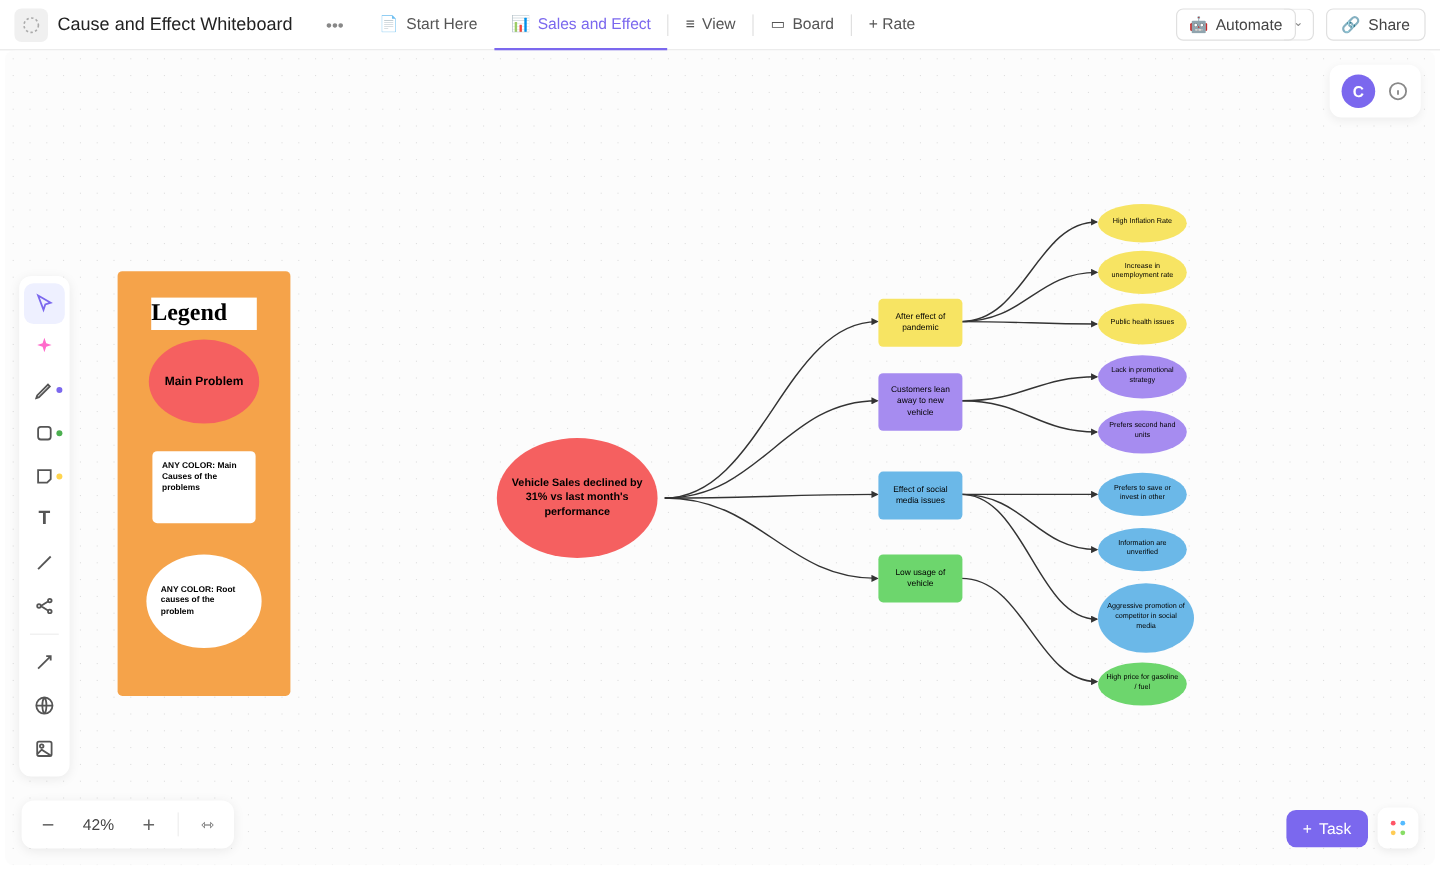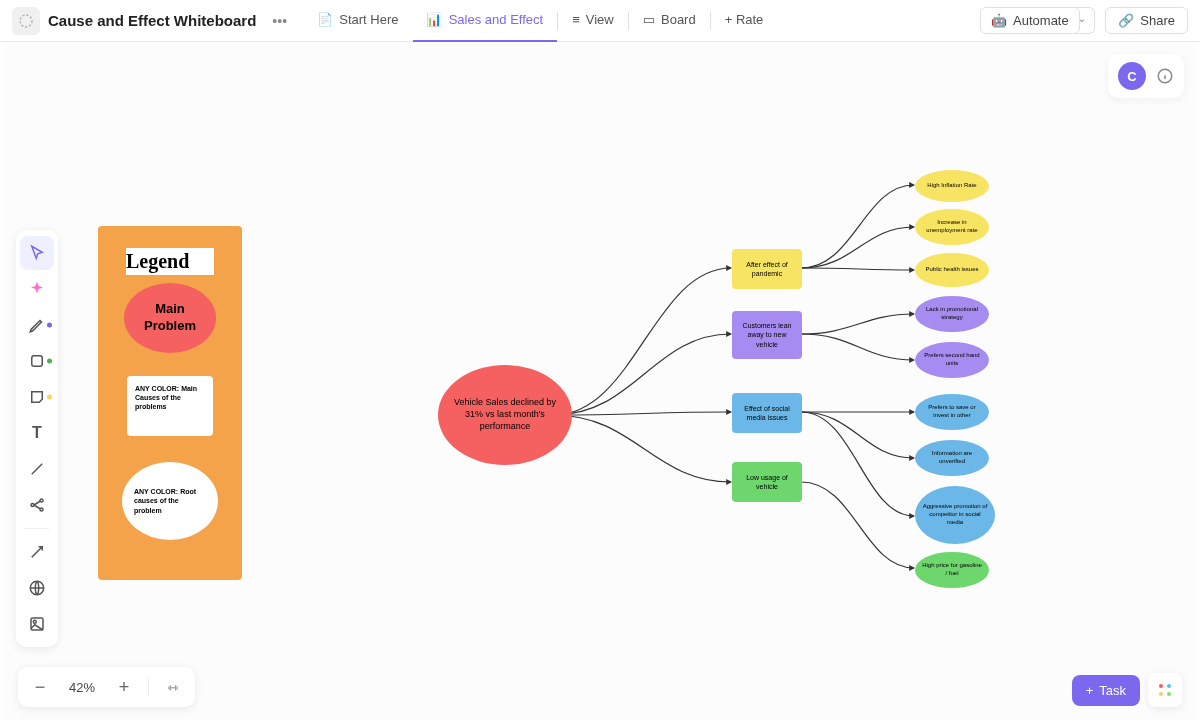--- a/index.html
+++ b/index.html
@@ -1,21 +1,21 @@
 <!DOCTYPE html>
 <html><head>
 <meta charset="utf-8">
 <style>
 * { box-sizing: border-box; margin: 0; padding: 0; }
 body { font-family: -apple-system, BlinkMacSystemFont, "Segoe UI", sans-serif; background: #fff; overflow: hidden; width: 1200px; height: 725px; position: relative; }
 
 
 .header { height: 42px; border-bottom: 1px solid #e8e8e8; display: flex; align-items: center; padding: 0 12px; gap: 8px; }
 .doc-icon { width: 28px; height: 28px; background: #f0f0f0; border-radius: 6px; display: flex; align-items: center; justify-content: center; color: #888; }
-.doc-title { font-size: 15px; font-weight: 700; color: #222; margin-right: 8px; }
+.doc-title { font-size: 15px; font-weight: 400; color: #222; margin-right: 20px; }
 .more-dots { color: #888; font-size: 14px; cursor: pointer; }
 .tabs { display: flex; align-items: center; gap: 0; margin-left: 8px; }
 .tab { display: flex; align-items: center; gap: 6px; padding: 0 14px; height: 42px; font-size: 13px; color: #555; cursor: pointer; border-bottom: 2px solid transparent; }
 .tab.active { color: #7b68ee; border-bottom-color: #7b68ee; font-weight: 500; }
 .tab .ticon { font-size: 13px; }
 .tab-divider { width: 1px; height: 18px; background: #e0e0e0; }
 .header-right { margin-left: auto; display: flex; align-items: center; gap: 10px; }
 .automate-btn { display: flex; align-items: center; gap: 6px; padding: 5px 10px; border: 1px solid #e0e0e0; border-radius: 6px; font-size: 13px; color: #444; cursor: pointer; }
 .caret-box { border: 1px solid #e0e0e0; border-left: none; border-radius: 0 6px 6px 0; padding: 5px 8px; margin-left: -10px; font-size: 10px; color: #888; }
 .share-btn { display: flex; align-items: center; gap: 6px; padding: 5px 12px; border: 1px solid #e0e0e0; border-radius: 6px; font-size: 13px; color: #444; cursor: pointer; }
@@ -213,25 +213,25 @@
       <path d="M797 370 C850 370 860 370 910 370" stroke="#333" fill="none" stroke-width="1.2" marker-end="url(#arrow)"></path>
       <path d="M797 370 C850 370 860 416 910 416" stroke="#333" fill="none" stroke-width="1.2" marker-end="url(#arrow)"></path>
       <path d="M797 370 C850 370 860 474 910 474" stroke="#333" fill="none" stroke-width="1.2" marker-end="url(#arrow)"></path>
 
       <path d="M797 440 C850 440 860 526 910 526" stroke="#333" fill="none" stroke-width="1.2" marker-end="url(#arrow)"></path>
     </svg>
 
 
     <div class="legend-box"></div>
     <div class="legend-title">Legend</div>
-    <div class="node ellipse" style="left:120px;top:241px;width:92px;height:70px;background:#f56060;font-size:13px;font-weight:600;">Main Problem</div>
+    <div class="node ellipse" style="left:120px;top:241px;width:92px;height:70px;background:#f56060;font-size:10px;font-weight:600;">Main Problem</div>
     <div class="node rect" style="left:123px;top:334px;width:86px;height:60px;background:#fff;font-size:7px;font-weight:600;text-align:left;justify-content:flex-start;align-items:flex-start;padding:8px;">ANY COLOR: Main Causes of the problems</div>
     <div class="node ellipse" style="left:118px;top:420px;width:96px;height:78px;background:#fff;font-size:7px;font-weight:600;text-align:left;padding:12px;">ANY COLOR: Root causes of the problem</div>
 
-    <div class="node ellipse" style="left:434px;top:323px;width:134px;height:100px;background:#f56060;font-size:9px;font-weight:400;">Vehicle Sales declined by 31% vs last month's performance</div>
+    <div class="node ellipse" style="left:410px;top:323px;width:134px;height:100px;background:#f56060;font-size:9px;font-weight:700;">Vehicle Sales declined by 31% vs last month's performance</div>
 
     <div class="node rect" style="left:728px;top:207px;width:70px;height:40px;background:#f7e463;">After effect of pandemic</div>
     <div class="node rect" style="left:728px;top:269px;width:70px;height:48px;background:#a68cf0;">Customers lean away to new vehicle</div>
     <div class="node rect" style="left:728px;top:351px;width:70px;height:40px;background:#6bb8e8;">Effect of social media issues</div>
     <div class="node rect" style="left:728px;top:420px;width:70px;height:40px;background:#6dd66d;">Low usage of vehicle</div>
 
     <div class="node ellipse" style="left:911px;top:128px;width:74px;height:32px;background:#f7e463;font-size:6px;">High Inflation Rate</div>
     <div class="node ellipse" style="left:911px;top:167px;width:74px;height:36px;background:#f7e463;font-size:6px;">Increase in unemployment rate</div>
     <div class="node ellipse" style="left:911px;top:211px;width:74px;height:34px;background:#f7e463;font-size:6px;">Public health issues</div>
     <div class="node ellipse" style="left:911px;top:254px;width:74px;height:36px;background:#a68cf0;font-size:6px;">Lack in promotional strategy</div>

